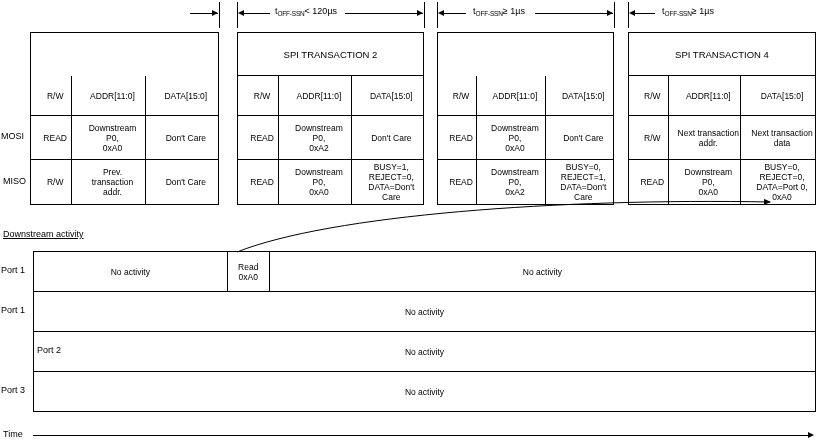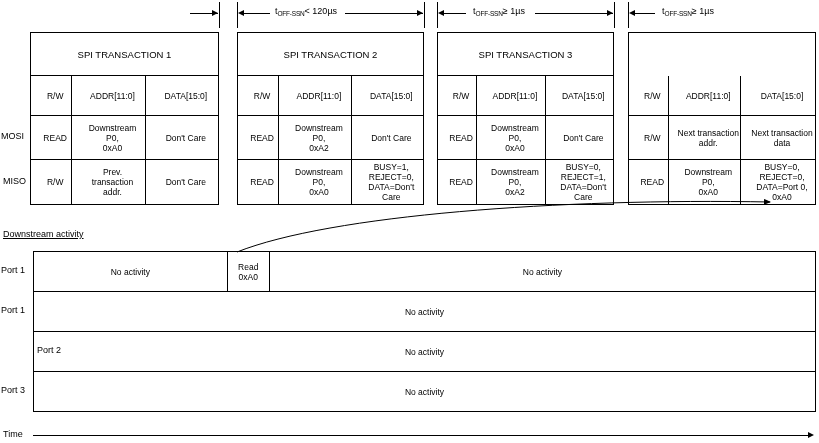--- a/index.html
+++ b/index.html
@@ -193,21 +193,20 @@
     <div class="measure-line abs" style="left:635px; top:13px; width:20px;"></div>
     <div class="timing-label" style="left:653px; top:6px; width:70px;">
       <span>t</span><sub>OFF-SSN</sub><span>≥</span> <span>1µs</span>
     </div>
   </div>
 
   <div class="side-label" style="left:1px; top:131px;">MOSI</div>
   <div class="side-label" style="left:3px; top:176px;">MISO</div>
 
   <div class="txn-block" style="left:30px; top:32px; width:189px; height:173px;">
-    <div class="txn-title" style="top:0; height:43px;">SPI TRANSACTION 1</div>
     <div class="txn-row bordered" style="top:43px; height:40px;">
       <div class="txn-cell" style="width:38px;">R/W</div>
       <div class="txn-cell" style="width:75px;">ADDR[11:0]</div>
       <div class="txn-cell" style="width:74px;">DATA[15:0]</div>
     </div>
     <div class="txn-row bordered" style="top:83px; height:44px;">
       <div class="txn-cell" style="width:38px;">READ</div>
       <div class="txn-cell" style="width:75px;">Downstream P0,
 0xA0</div>
       <div class="txn-cell" style="width:74px;">Don't Care</div>
@@ -237,21 +236,20 @@
       <div class="txn-cell" style="width:38px;">READ</div>
       <div class="txn-cell" style="width:74px;">Downstream P0,
 0xA0</div>
       <div class="txn-cell" style="width:73px;">BUSY=1,
 REJECT=0,
 DATA=Don't Care</div>
     </div>
   </div>
 
   <div class="txn-block" style="left:437px; top:32px; width:177px; height:173px;">
-    <div class="txn-title" style="top:0; height:43px;">SPI TRANSACTION 3</div>
     <div class="txn-row bordered" style="top:43px; height:40px;">
       <div class="txn-cell" style="width:36px;">R/W</div>
       <div class="txn-cell" style="width:70px;">ADDR[11:0]</div>
       <div class="txn-cell" style="width:69px;">DATA[15:0]</div>
     </div>
     <div class="txn-row bordered" style="top:83px; height:44px;">
       <div class="txn-cell" style="width:36px;">READ</div>
       <div class="txn-cell" style="width:70px;">Downstream P0,
 0xA0</div>
       <div class="txn-cell" style="width:69px;">Don't Care</div>
@@ -260,20 +258,21 @@
       <div class="txn-cell" style="width:36px;">READ</div>
       <div class="txn-cell" style="width:70px;">Downstream P0,
 0xA2</div>
       <div class="txn-cell" style="width:69px;">BUSY=0,
 REJECT=1,
 DATA=Don't Care</div>
     </div>
   </div>
 
   <div class="txn-block" style="left:628px; top:32px; width:188px; height:173px;">
+    <div class="txn-title" style="top:0; height:43px;">SPI TRANSACTION 4</div>
     <div class="txn-row bordered" style="top:43px; height:40px;">
       <div class="txn-cell" style="width:36px;">R/W</div>
       <div class="txn-cell" style="width:74px;">ADDR[11:0]</div>
       <div class="txn-cell" style="width:76px;">DATA[15:0]</div>
     </div>
     <div class="txn-row bordered" style="top:83px; height:44px;">
       <div class="txn-cell" style="width:36px;">R/W</div>
       <div class="txn-cell" style="width:74px;">Next transaction
 addr.</div>
       <div class="txn-cell" style="width:76px;">Next transaction

